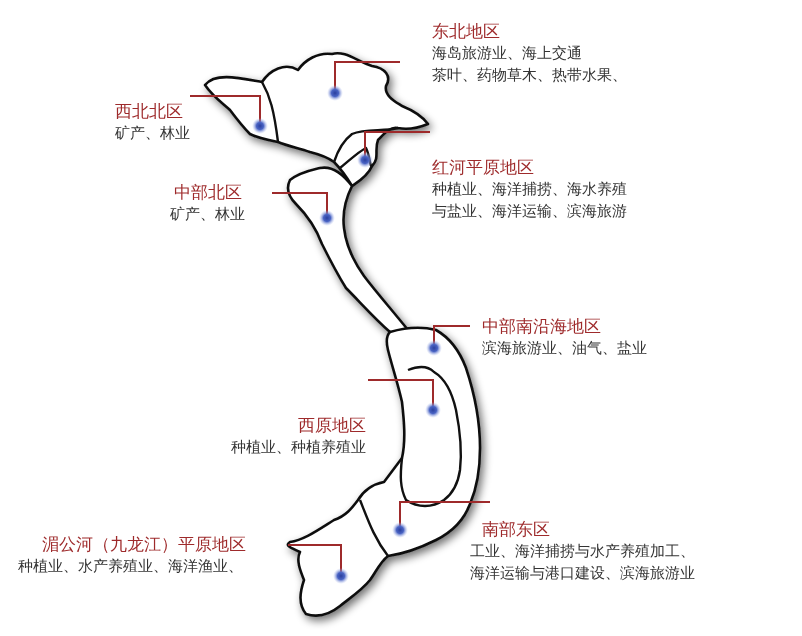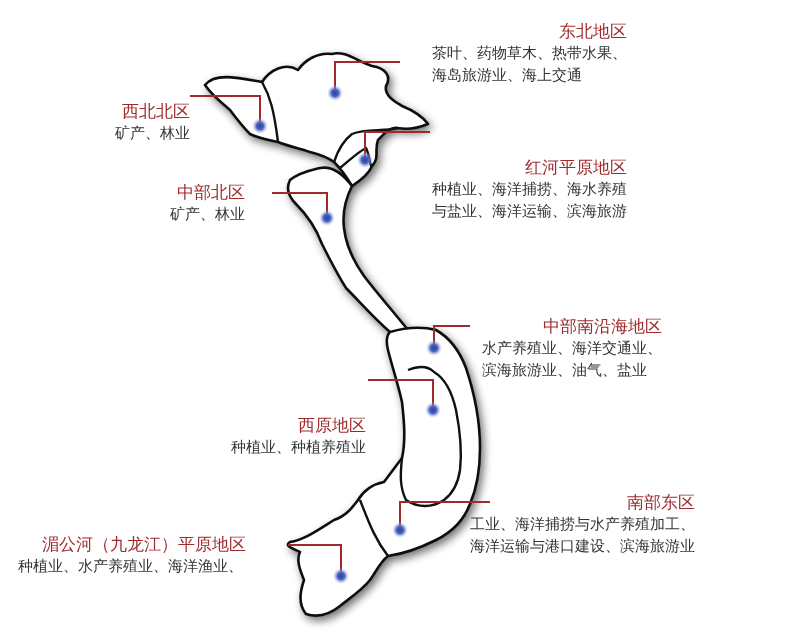--- a/index.html
+++ b/index.html
@@ -10,21 +10,20 @@
     background: #ffffff;
     font-family: "DejaVu Sans", sans-serif;
   }
   svg.map { position: absolute; left: 0; top: 0; }
   .label { position: absolute; white-space: nowrap; }
   .title {
     color: #9e2a2b;
     font-size: 17px;
     line-height: 22px;
     font-weight: 500;
-    text-align: right;
   }
   .desc {
     color: #333333;
     font-size: 15px;
     line-height: 22px;
     font-family: "DejaVu Serif", serif;
   }
 </style>
 </head>
 <body>
@@ -103,52 +102,51 @@
       <circle cx="327" cy="218" r="8" fill="url(#dot)"></circle>
       <circle cx="434" cy="348" r="8" fill="url(#dot)"></circle>
       <circle cx="433" cy="410" r="8" fill="url(#dot)"></circle>
       <circle cx="400" cy="530" r="8" fill="url(#dot)"></circle>
       <circle cx="341" cy="576" r="8" fill="url(#dot)"></circle>
     </g>
   </svg>
 
   <div class="label" style="left:432px; top:20px;">
     <div class="title">东北地区</div>
+    <div class="desc">海岛旅游业、海上交通</div>
     <div class="desc">茶叶、药物草木、热带水果、</div>
-    <div class="desc">海岛旅游业、海上交通</div>
   </div>
 
   <div class="label" style="left:115px; top:100px;">
     <div class="title">西北北区</div>
     <div class="desc">矿产、林业</div>
   </div>
 
   <div class="label" style="left:432px; top:121px;margin-top:35px;">
     <div class="title">红河平原地区</div>
     <div class="desc">种植业、海洋捕捞、海水养殖</div>
     <div class="desc">与盐业、海洋运输、滨海旅游</div>
   </div>
 
   <div class="label" style="left:170px; top:181px;">
     <div class="title" style="padding-left:4px;">中部北区</div>
     <div class="desc">矿产、林业</div>
   </div>
 
   <div class="label" style="left:446px; top:315px;margin-left:36px;">
     <div class="title">中部南沿海地区</div>
-    <div class="desc">水产养殖业、海洋交通业、</div>
     <div class="desc">滨海旅游业、油气、盐业</div>
   </div>
 
   <div class="label" style="left:198px; top:369px; text-align:right; width:168px;margin-top:45px;">
     <div class="title">西原地区</div>
     <div class="desc">种植业、种植养殖业</div>
   </div>
 
-  <div class="label" style="left:470px; top:491px;">
+  <div class="label" style="left:470px; top:518px;">
     <div class="title" style="padding-left:12px;">南部东区</div>
     <div class="desc">工业、海洋捕捞与水产养殖加工、</div>
     <div class="desc">海洋运输与港口建设、滨海旅游业</div>
   </div>
 
   <div class="label" style="left:18px; top:533px;">
     <div class="title" style="padding-left:24px;">湄公河（九龙江）平原地区</div>
     <div class="desc">种植业、水产养殖业、海洋渔业、</div>
   </div>
 </div>

